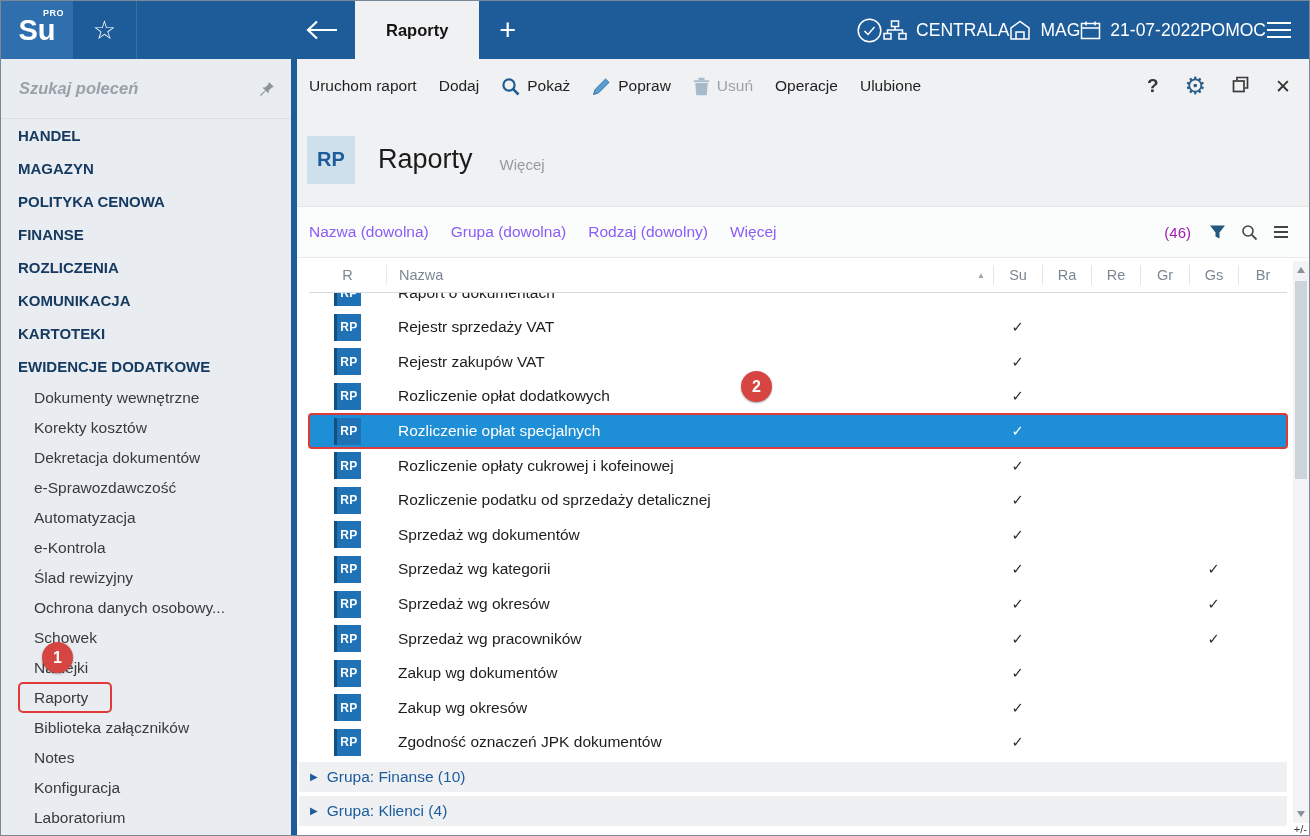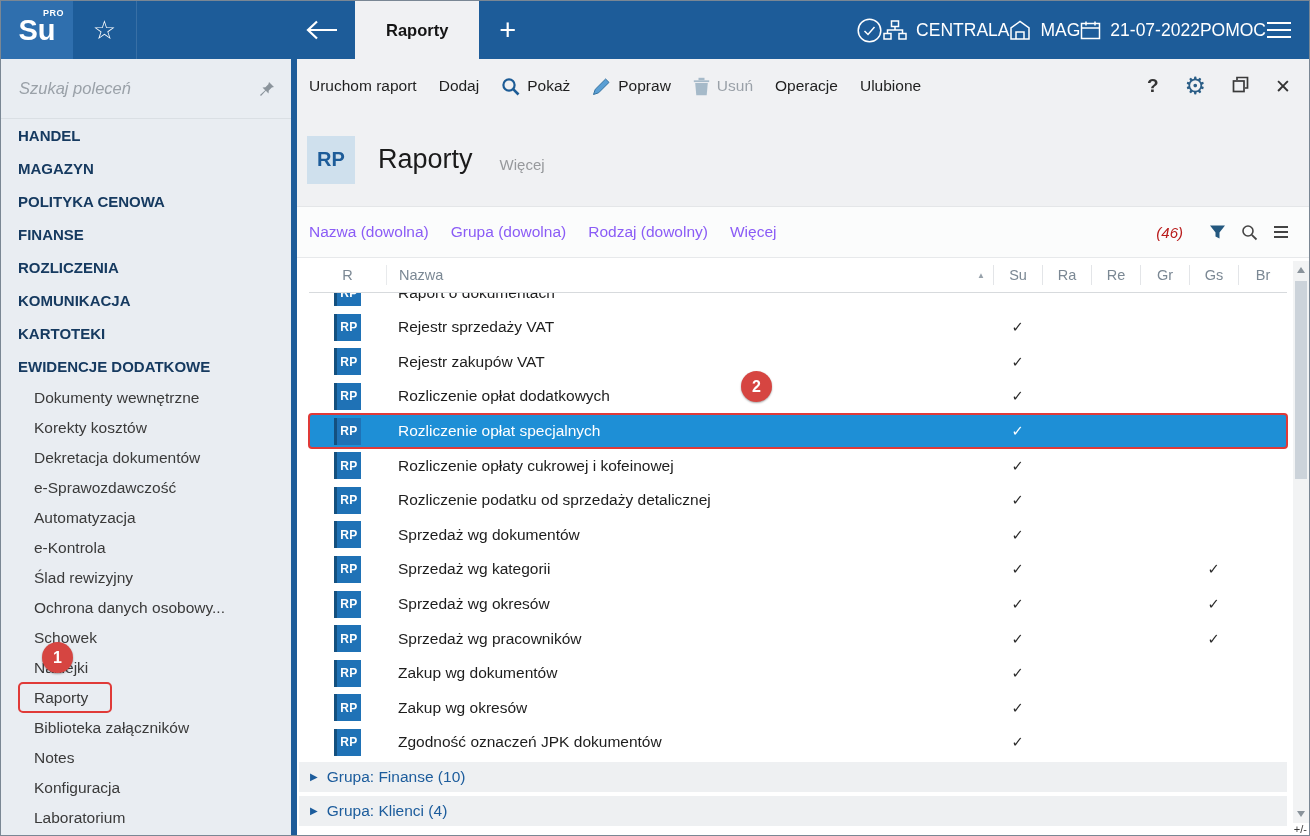--- a/index.html
+++ b/index.html
@@ -25,21 +25,21 @@
   .oline * { stroke:#fff; fill:none; stroke-width:1.5; }
 
   
   .body { flex:1; display:flex; overflow:hidden; }
   .side-divider { width:6px; background:#1d5c99; flex-shrink:0; }
 
   
   .sidebar { width:290px; background:#e9edf2; flex-shrink:0; overflow:hidden; }
   .search-row { height:60px; display:flex; align-items:center; padding:0 16px; border-bottom:1px solid #dadfe4; }
   .search-input { flex:1; border:none; background:transparent; font-style:italic; font-size:16.5px;
-                  color:#0f172a; outline:none; font-family:inherit; min-width:0; }
+                  color:#0f172a; outline:none; font-family:inherit; min-width:0;font-weight:bold; }
   .search-input::placeholder { color:#9aa1a8; font-style:italic; }
   .pin { margin-left:8px; display:flex; }
   .nav-cat { height:33px; line-height:33px; padding-left:17px; font-weight:bold; font-size:15px;
              color:#163a60; white-space:nowrap; overflow:hidden; }
   .nav-sub { height:30px; line-height:30px; padding-left:33px; font-size:15.5px; color:#3a3a3a;
              white-space:nowrap; overflow:hidden; }
 
   
   .main { flex:1; background:#fff; position:relative; overflow:hidden; }
 
@@ -57,21 +57,21 @@
   .rp-badge { width:48px; height:48px; background:#cfe0ed; color:#1d5c99; font-weight:bold; font-size:20px;
               display:flex; align-items:center; justify-content:center; }
   .page-title { margin-left:23px; font-size:27px; color:#1b1b1b; }
   .more-link { margin-left:27px; font-size:15px; color:#97999c; margin-top:10px; }
 
   .filterbar { height:52px; background:#fbfcfc; border-top:1px solid #e4e6e8; border-bottom:1px solid #e7e9eb;
                display:flex; align-items:center; padding:0 12px 0 1px; }
   .f-items { display:flex; align-items:center; }
   .filter-item { padding:0 11px; font-size:15.5px; color:#8b5cf6; white-space:nowrap; }
   .filter-right { margin-left:auto; display:flex; align-items:center; gap:15px; padding-right:8px; }
-  .count { font-size:15px; color:#b91c1c; margin-right:11px;font-style:italic; }
+  .count { font-size:15px; color:#a21caf; margin-right:3px; }
   .filter-right svg { display:block; }
 
   
   .thead { display:flex; align-items:center; height:35px; margin:0 22px 0 12px;
            border-bottom:1px solid #d7dadd; color:#7b8894; font-size:14.5px; }
   .h-r { width:77px; text-align:center; flex-shrink:0; }
   .h-name { flex:1; display:flex; align-items:center; justify-content:space-between;
             padding:0 8px 0 12px; border-left:1px solid #e8eaec; height:20px; }
   .sort-arrow { font-size:8px; color:#98a2ab; }
   .h-chk { width:49px; flex-shrink:0; text-align:center; border-left:1px solid #e3e5e8; height:20px; line-height:20px; }

